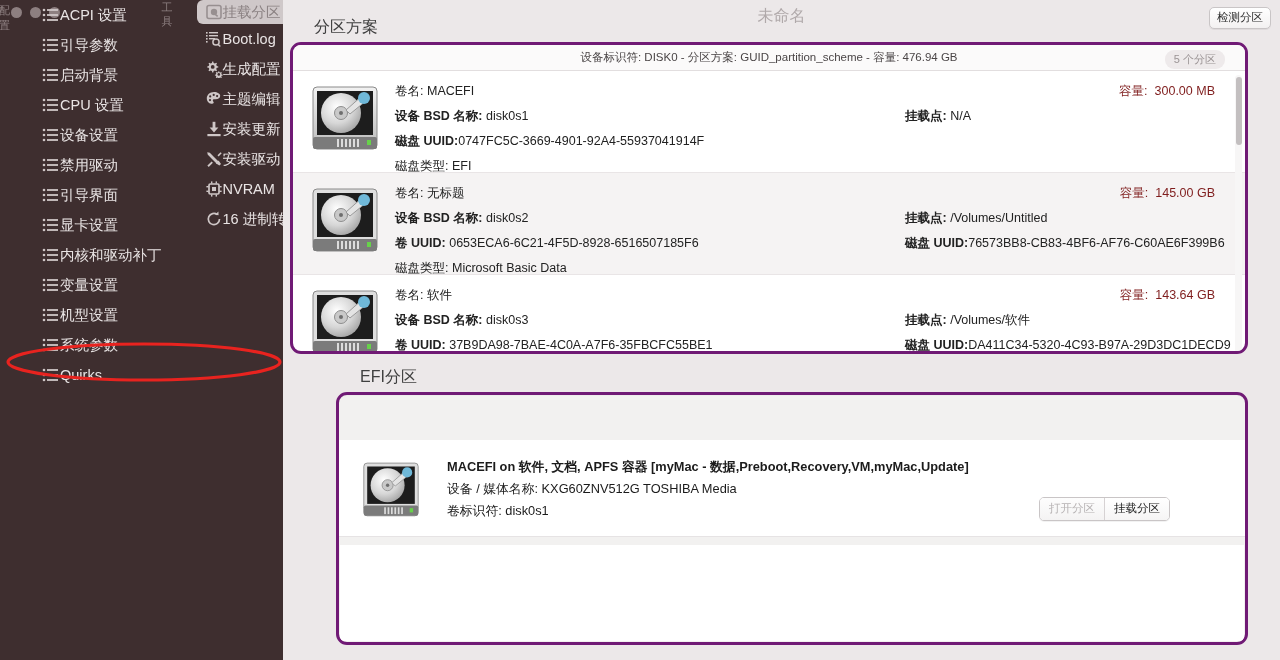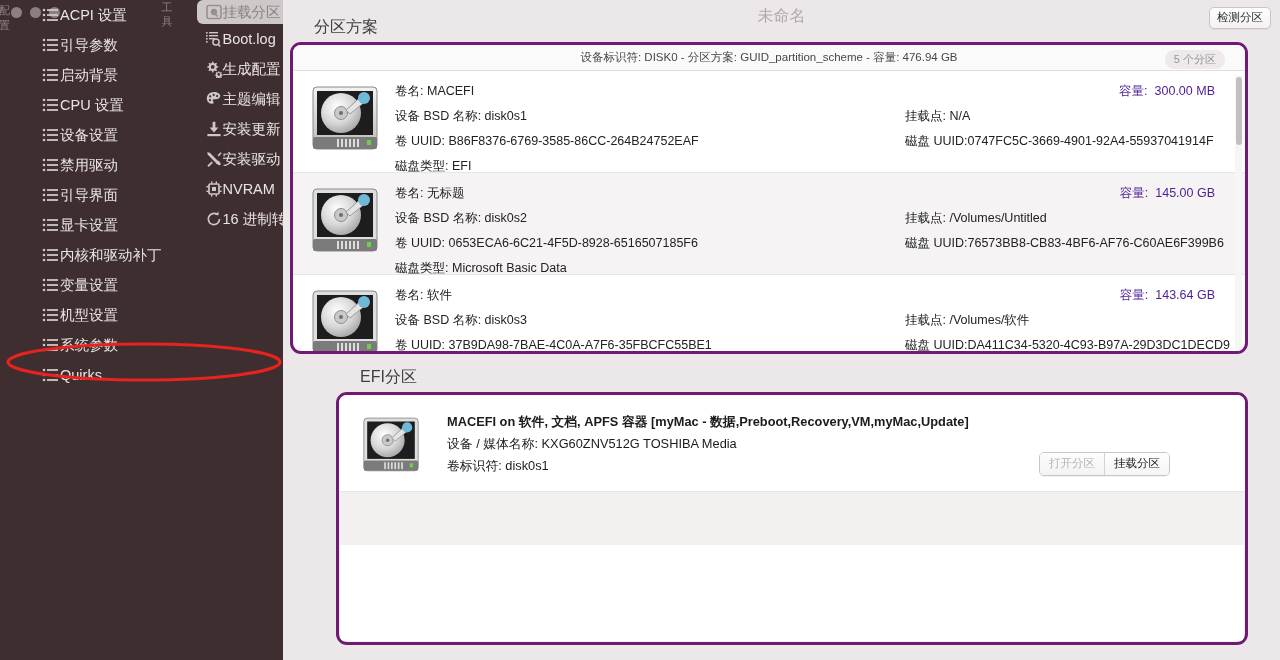--- a/index.html
+++ b/index.html
@@ -100,44 +100,45 @@
     border-bottom: 1px solid #e9e5e6;
     height: 102px;
   }
   .row.alt { background: #f5f3f3; }
   .hdd { width: 80px; height: 80px; flex: 0 0 80px; margin-right: 10px; margin-top:2px;}
   .fields { flex: 1 1 auto; position: relative; }
   .fline { display: flex; font-size: 12.5px; color: #222; line-height: 25px; }
   .fline .c1 { width: 510px; flex: 0 0 510px; }
   .fline .c2 { flex: 1 1 auto; }
   .k { font-weight: normal; margin-top: 32px; }
-  .kb { font-weight: normal; }
+  .kb { font-weight: bold; }
   .cap {
     position: absolute; right: 20px; top: 0;
-    font-size: 12.5px; color: #4c1d95; line-height: 25px;
+    font-size: 12.5px; color: #7f1d1d; line-height: 25px;
     white-space: pre;
   }
   .vscroll {
     position: absolute; right: 3px; top: 30px;
     width: 7px; height: 278px;
     background: #f7f6f6; border-radius: 4px;
   }
   .vthumb {
     position: absolute; left: 1px; top: 2px;
     width: 6px; height: 68px;
     background: #c3bfc0; border-radius: 3px;
   }
 
   .panel-b { position: absolute; left: 7px; top: 367px; width: 958px; padding-left: 46px; }
   .panel-bottom { height: 253px; background: #f2f1f0; }
   .efi-card {
     background: #fff; padding: 16px 14px 16px 18px;
     display: flex; height: 97px;
     border-bottom: 1px solid #e6e3e4;
     position: relative;
+    margin-top: 45px;
   }
   .efi-fields { font-size: 12.8px; color: #1b1b1b; }
   .efi-fields .l1 { font-weight: bold; line-height: 22px; }
   .efi-fields .l2 { line-height: 22px; }
   .efi-fields .l3 { line-height: 22px; }
   .seg {
     position: absolute; right: 75px; bottom: 15px;
     display: flex; border: 1px solid #c9c5c6; border-radius: 5px;
     overflow: hidden; background: #fff;
     box-shadow: 0 1px 0 rgba(0,0,0,.05);
@@ -528,21 +529,20 @@
             </span>
             <div class="fields">
               <div class="fline">
                   <div class="c1"><span class="k">卷名:</span> <span>MACEFI</span></div>
                 </div>
               <div class="fline">
                   <div class="c1"><span class="kb">设备 BSD 名称:</span> <span>disk0s1</span></div>
                   <div class="c2"><span class="kb">挂载点:</span> <span>N/A</span></div>
                 </div>
               <div class="fline">
-                  <div class="c1"><span class="kb">卷 UUID:</span> <span>B86F8376-6769-3585-86CC-264B24752EAF</span></div>
                   <div class="c2"><span class="kb">磁盘 UUID:</span><span>0747FC5C-3669-4901-92A4-55937041914F</span></div>
                 </div>
               <div class="fline">
                   <div class="c1"><span class="k">磁盘类型:</span> <span>EFI</span></div>
                 </div>
               <div class="cap"><span>容量:</span>  <span>300.00 MB</span></div>
             </div>
           </div>
 
           <div class="row alt">

